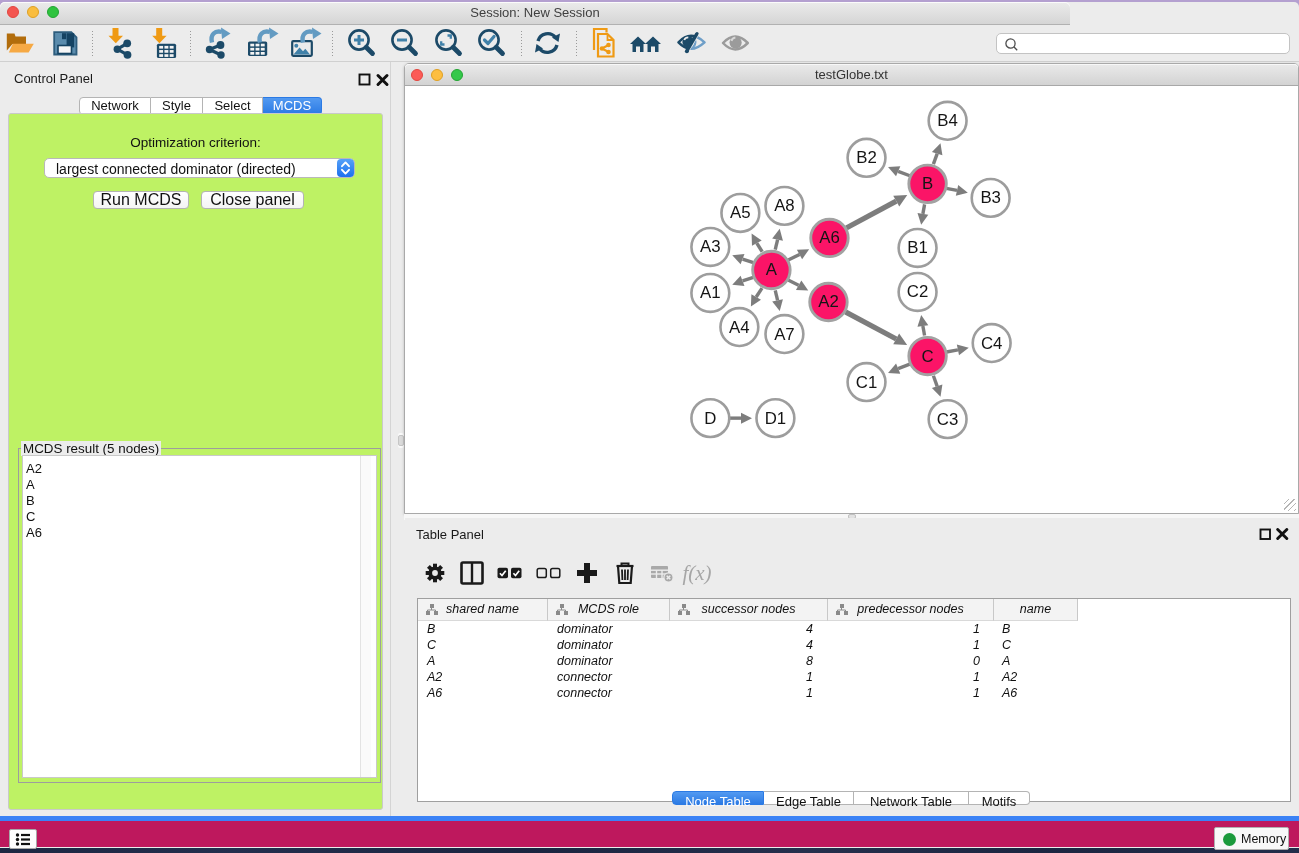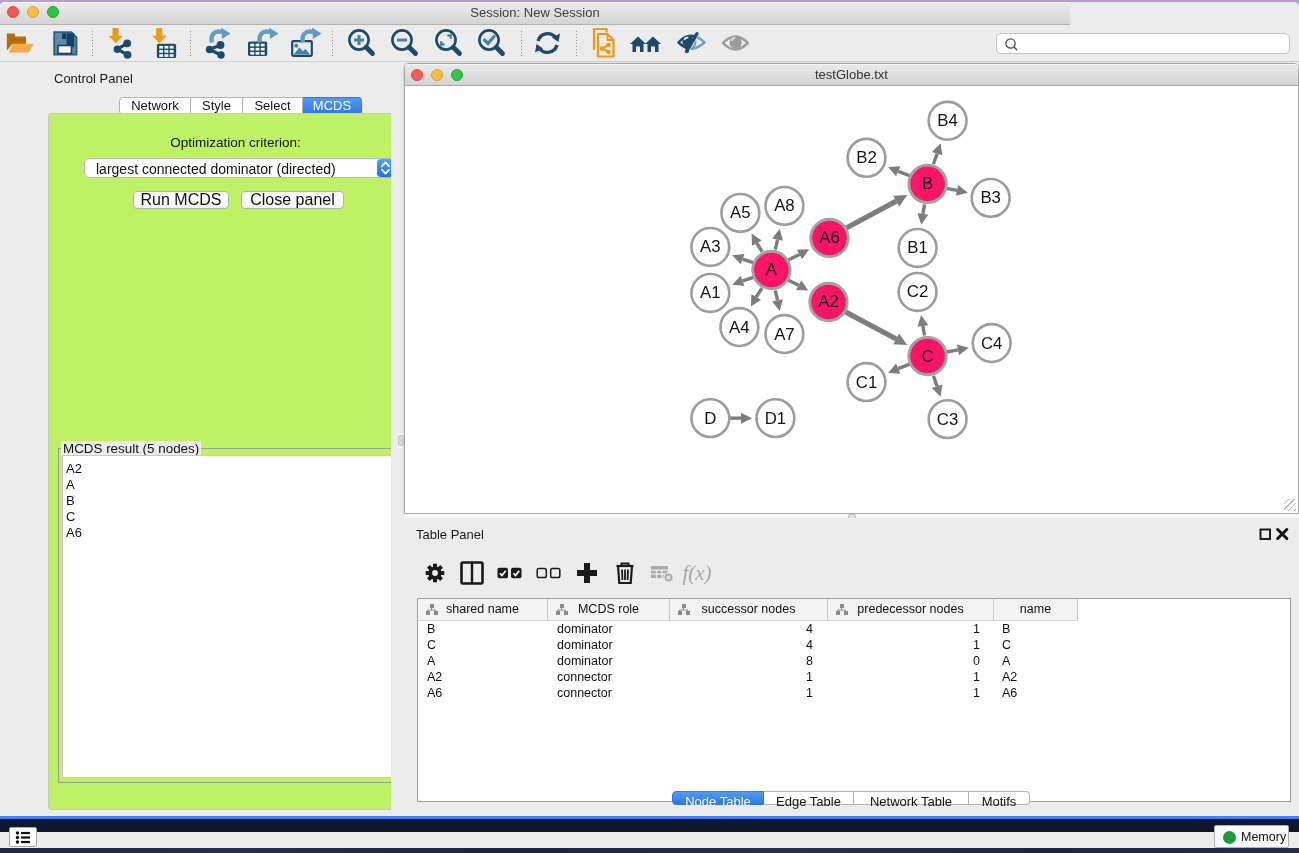--- a/index.html
+++ b/index.html
@@ -15,21 +15,21 @@
   box-shadow:inset 0 1px 0 #fbfbfb; }
 .light { position:absolute; top:4px; width:12px; height:12px; border-radius:50%; }
 #titletext { width:100%; text-align:center; top:3px; font-size:13px; color:#404040; }
 
 #toolbar { left:0; top:23px; width:1299px; height:37px; background:#ececec; border-bottom:1px solid #d0d0d0; }
 .tsep { position:absolute; top:6px; height:26px; width:1px;
   background-image:linear-gradient(#9a9a9a 1px, transparent 1px); background-size:1px 3px; }
 .ticon { position:absolute; top:0px; }
 #searchbox { left:996px; top:8px; width:294px; height:21px; background:#fff; border:1px solid #c3c3c3; border-radius:5px; }
 
-#cpanel { left:0; top:60px; width:391px; height:756px; background:#ececec; border-right:1px solid #d4d4d4;margin-left:40px; }
+#cpanel { left:0; top:60px; width:391px; height:756px; background:#ececec; border-right:1px solid #d4d4d4; }
 #cptitle { left:14px; top:9px; font-size:13px; color:#1a1a1a; }
 .tabrow { position:absolute; display:flex; }
 .tab { border:1px solid #b4b4b4; border-left:none; background:#fff; color:#111;
   font-size:13px; text-align:center; line-height:16px; height:18px; }
 .tab.first { border-left:1px solid #b4b4b4; border-radius:4px 0 0 4px; }
 .tab.last { border-radius:0 4px 4px 0; }
 .tab.active { background:linear-gradient(#539af1,#2b7ae4); border-color:#2b7ae4; color:#fff; }
 #cpbox { left:8px; top:51px; width:375px; height:697px; border:1px solid #c9c9c9; border-radius:3px; background:#bef264; }
 #optlabel { left:0; top:21px; width:100%; text-align:center; font-size:13.5px; color:#111; }
 #cselect { left:35px; top:44px; width:311px; height:20px; background:#fff; border:1px solid #b9b9b9; border-radius:5px; }
@@ -37,21 +37,21 @@
 #cselect .step { position:absolute; right:0px; top:0px; width:17px; height:18px; border-radius:4px;
   background:linear-gradient(#56a1f8,#1c70ee); }
 .cbtn { position:absolute; top:77px; height:18px; background:linear-gradient(#ffffff,#f4f4f4); border:1px solid #b4b4b4; border-radius:4px;
   font-size:16px; color:#111; text-align:center; line-height:16px; }
 #fieldset { left:9px; top:334px; width:363px; height:335px; border:1px solid #9d9d9d; }
 #fieldlegend { left:2px; top:-8px; background:#ececec; padding:0 2px; font-size:13.4px; color:#111; }
 #mlist { left:3px; top:6px; width:355px; height:323px; background:#fff; border:1px solid #c9c9c9; }
 #mlist .sb { position:absolute; right:5px; top:0; width:11px; height:100%; background:#fafafa; border-left:1px solid #e3e3e3; }
 #mlist .item { position:absolute; left:3px; font-size:13px; color:#111; }
 
-#statusbar { left:0; top:814px; width:1299px; height:16px; background:#0f172a; border-top:3px solid #3b82f6; }
+#statusbar { left:0; top:814px; width:1299px; height:31px; background:#be185d; border-top:5px solid #3b82f6; }
 #listbtn { left:9px; top:8px; width:28px; height:20px; border:1px solid #a8a8a8; border-radius:2px; background:#fdfdfd; }
 #membtn { left:1214px; top:6px; width:75px; height:23px; border:1px solid #b0b0b0; border-radius:2px; background:#f8f8f8;
   font-size:12.5px; color:#111; }
 #membtn .dot { position:absolute; left:8px; top:5px; width:13px; height:13px; border-radius:50%; background:#1b9a3c; }
 #membtn .mtxt { position:absolute; left:26px; top:4px; }
 
 #vdivider { left:391px; top:60px; width:14px; height:756px; background:#ececec; }
 #vdividerhandle { left:7px; top:373px; width:6px; height:11px; background:#dadada; border:1px solid #c6c6c6; border-radius:2px; box-shadow:0 -2px 0 #fafafa, 0 2px 0 #fafafa; }
 
 #netwin { left:404px; top:61px; width:895px; height:451px; background:#fff;
@@ -59,21 +59,21 @@
 #nettitle { left:0; top:0; width:893px; height:22px; border-radius:4px 4px 0 0;
   background:linear-gradient(#eaeaea,#d3d3d3); border-bottom:1px solid #a8a8a8; box-shadow:inset 0 1px 0 #f8f8f8; }
 .nlight { position:absolute; top:5px; width:12px; height:12px; border-radius:50%; }
 #nettitletext { width:100%; text-align:center; top:3px; font-size:13px; color:#333; }
 #netgrip { right:2px; bottom:2px; width:12px; height:12px;
   background:repeating-linear-gradient(135deg, transparent 0 3px, #b5b5b5 3px 4px); }
 
 #tpanel { left:405px; top:516px; width:894px; height:298px; background:#ececec; }
 #tptitle { left:11px; top:9px; font-size:13px; color:#1a1a1a; }
 #tptoolbar { left:0; top:0; width:894px; height:0; overflow:visible; }
-#ttable { left:12px; top:80px; width:874px; height:204px; background:#fff; border:1px solid #9f9f9f; }
+#ttable { left:12px; top:80px; width:874px; height:204px; background:#fff; border:1px solid #9f9f9f;font-style:italic; }
 .thcell { position:absolute; top:0; height:22px; border-right:1px solid #c8c8c8; border-bottom:1px solid #d9d9d9; background:#f3f3f3;
   font-size:12.5px; color:#111; text-align:center; line-height:21px; }
 .trow { position:absolute; font-size:12.5px; color:#111; height:16px; line-height:16px; }
 #ttabs { left:267px; top:273px; display:flex; height:21px; }
 .ttab { border:1px solid #b4b4b4; border-left:none; background:#fff; color:#111;
   font-size:13px; text-align:center; line-height:20px; height:14px; }
 .ttab.first { border-left:1px solid #b4b4b4; border-radius:4px 0 0 4px; }
 .ttab.last { border-radius:0 4px 4px 0; }
 .ttab.active { background:linear-gradient(#539af1,#2b7ae4); border-color:#2b7ae4; color:#fff; }
 #hsplitstrip { left:404px; top:512px; width:895px; height:6px; background:#f7f7f7; }

